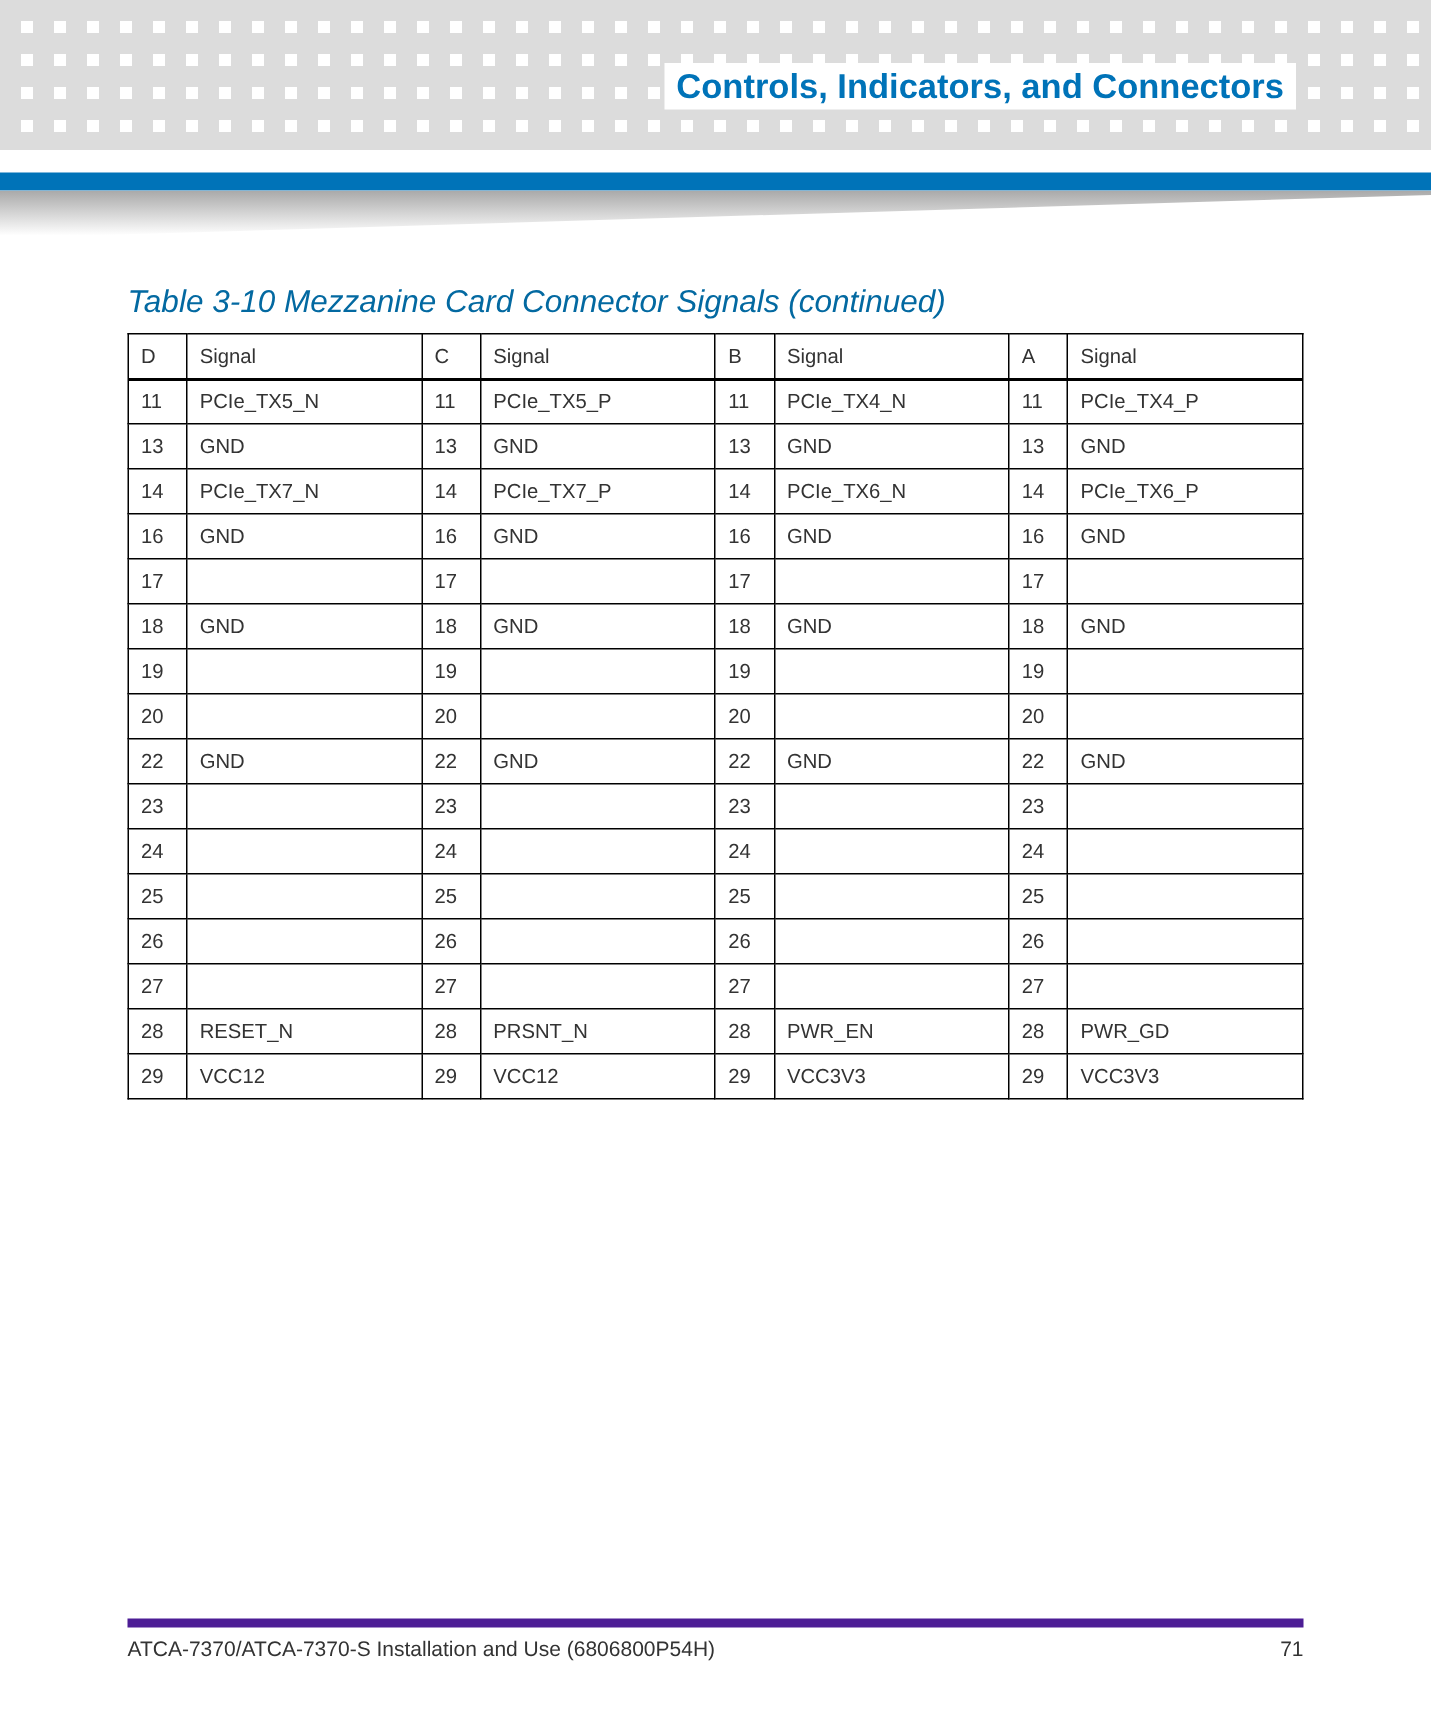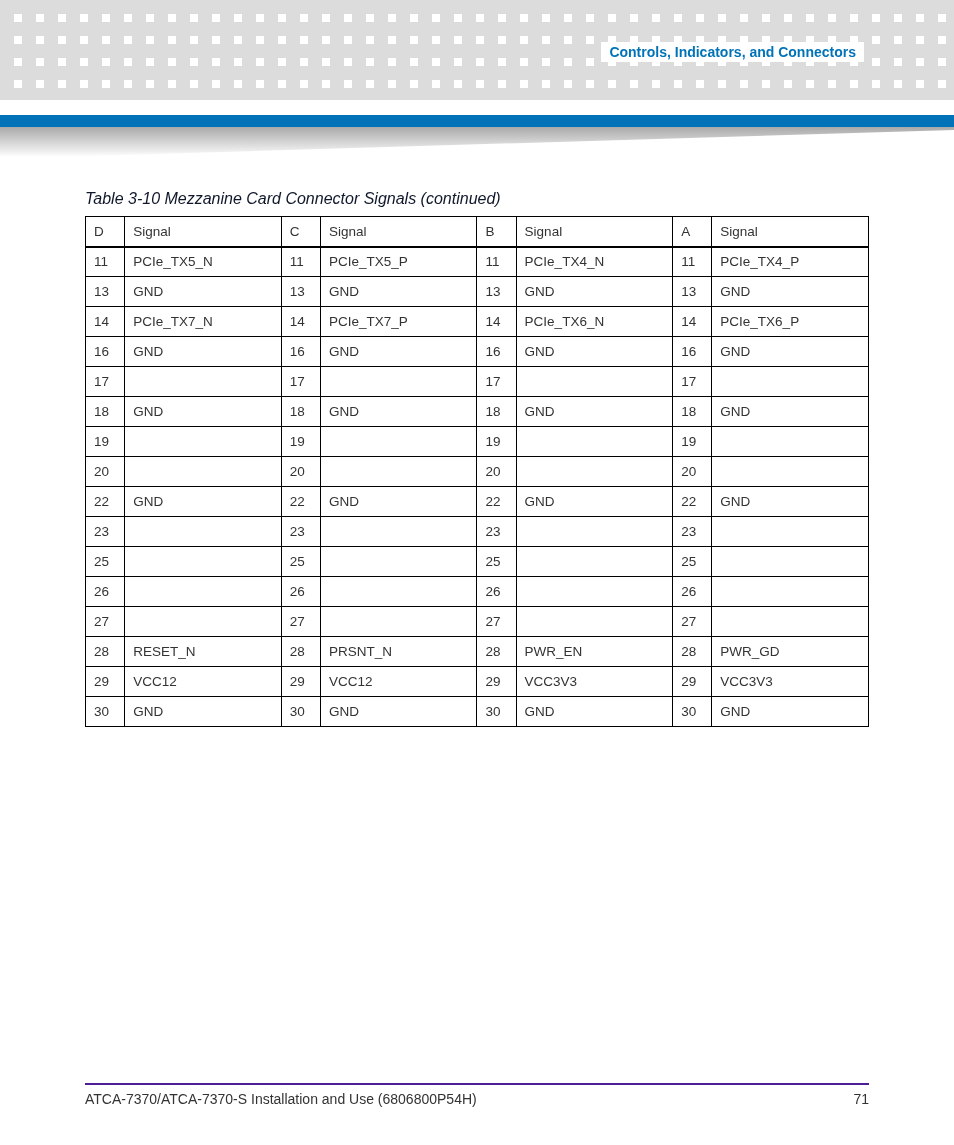--- a/index.html
+++ b/index.html
@@ -24,21 +24,21 @@
       repeating-linear-gradient(to right, #dcdcdc 0 14px, transparent 14px 22px),
       repeating-linear-gradient(to bottom, #dcdcdc 0 14px, transparent 14px 22px);
     background-color: #fff;
   }
   .section-title {
     position: absolute;
     top: 42px;
     right: 90px;
     color: #0073b8;
     font-weight: 700;
-    font-size: 14px;
+    font-size: 23px;
     background: #fff;
     padding: 2px 8px;
   }
   .blue-bar {
     position: absolute;
     top: 115px;
     left: 0;
     width: 954px;
     height: 12px;
     background: #0073b8;
@@ -49,23 +49,23 @@
     left: 0;
     width: 954px;
     height: 30px;
     background: linear-gradient(to bottom, #a9a9a9, #fff);
     clip-path: polygon(0 0, 100% 0, 100% 3px, 6% 100%, 0 100%);
   }
   .content {
     padding: 30px 85px 0 85px;
   }
   .table-caption {
-    color: #0f172a;
+    color: #0369a1;
     font-style: italic;
-    font-size: 16px;
+    font-size: 21px;
     margin-bottom: 8px;
     font-weight: 500;
   }
   table {
     border-collapse: collapse;
     width: 100%;
     font-size: 13.5px;
     color: #333;
   }
   th, td {
@@ -77,21 +77,21 @@
   }
   thead tr { border-bottom: 2.5px solid #000; }
   thead th { font-weight: 400; }
   col.num { width: 5%; }
   col.sig { width: 20%; }
   .footer {
     position: absolute;
     bottom: 38px;
     left: 85px;
     right: 85px;
-    border-top: 2px solid #4c1d95;
+    border-top: 6px solid #4c1d95;
     padding-top: 6px;
     display: flex;
     justify-content: space-between;
     font-size: 14px;
     color: #333;
   }
 </style>
 </head>
 <body>
 
@@ -222,20 +222,30 @@
           <td>23</td>
           <td></td>
           <td>23</td>
           <td></td>
           <td>23</td>
           <td></td>
           <td>23</td>
           <td></td>
         </tr>
         <tr>
+          <td>24</td>
+          <td></td>
+          <td>24</td>
+          <td></td>
+          <td>24</td>
+          <td></td>
+          <td>24</td>
+          <td></td>
+        </tr>
+        <tr>
           <td>25</td>
           <td></td>
           <td>25</td>
           <td></td>
           <td>25</td>
           <td></td>
           <td>25</td>
           <td></td>
         </tr>
         <tr>
@@ -270,30 +280,20 @@
         </tr>
         <tr>
           <td>29</td>
           <td>VCC12</td>
           <td>29</td>
           <td>VCC12</td>
           <td>29</td>
           <td>VCC3V3</td>
           <td>29</td>
           <td>VCC3V3</td>
-        </tr>
-        <tr>
-          <td>30</td>
-          <td>GND</td>
-          <td>30</td>
-          <td>GND</td>
-          <td>30</td>
-          <td>GND</td>
-          <td>30</td>
-          <td>GND</td>
         </tr>
       </tbody>
   </table>
 </div>
 
 <div class="footer">
   <span>ATCA-7370/ATCA-7370-S Installation and Use (6806800P54H)</span>
   <span>71</span>
 </div>
 

